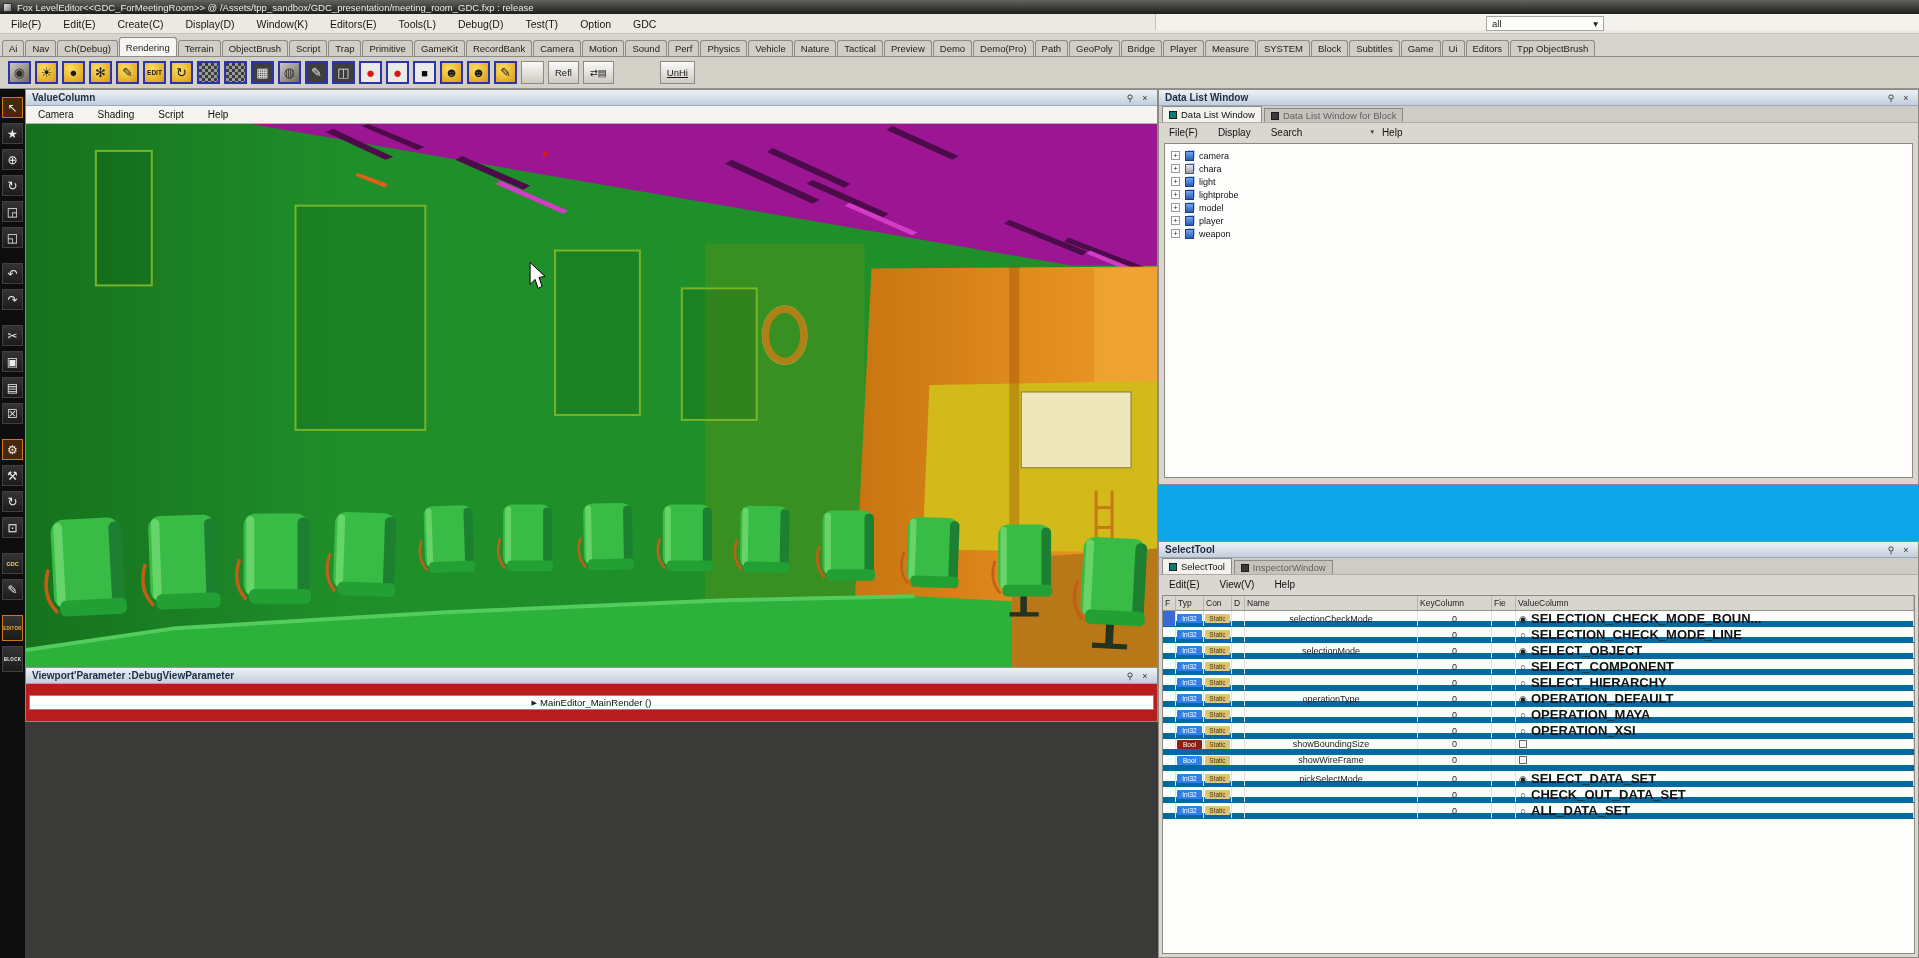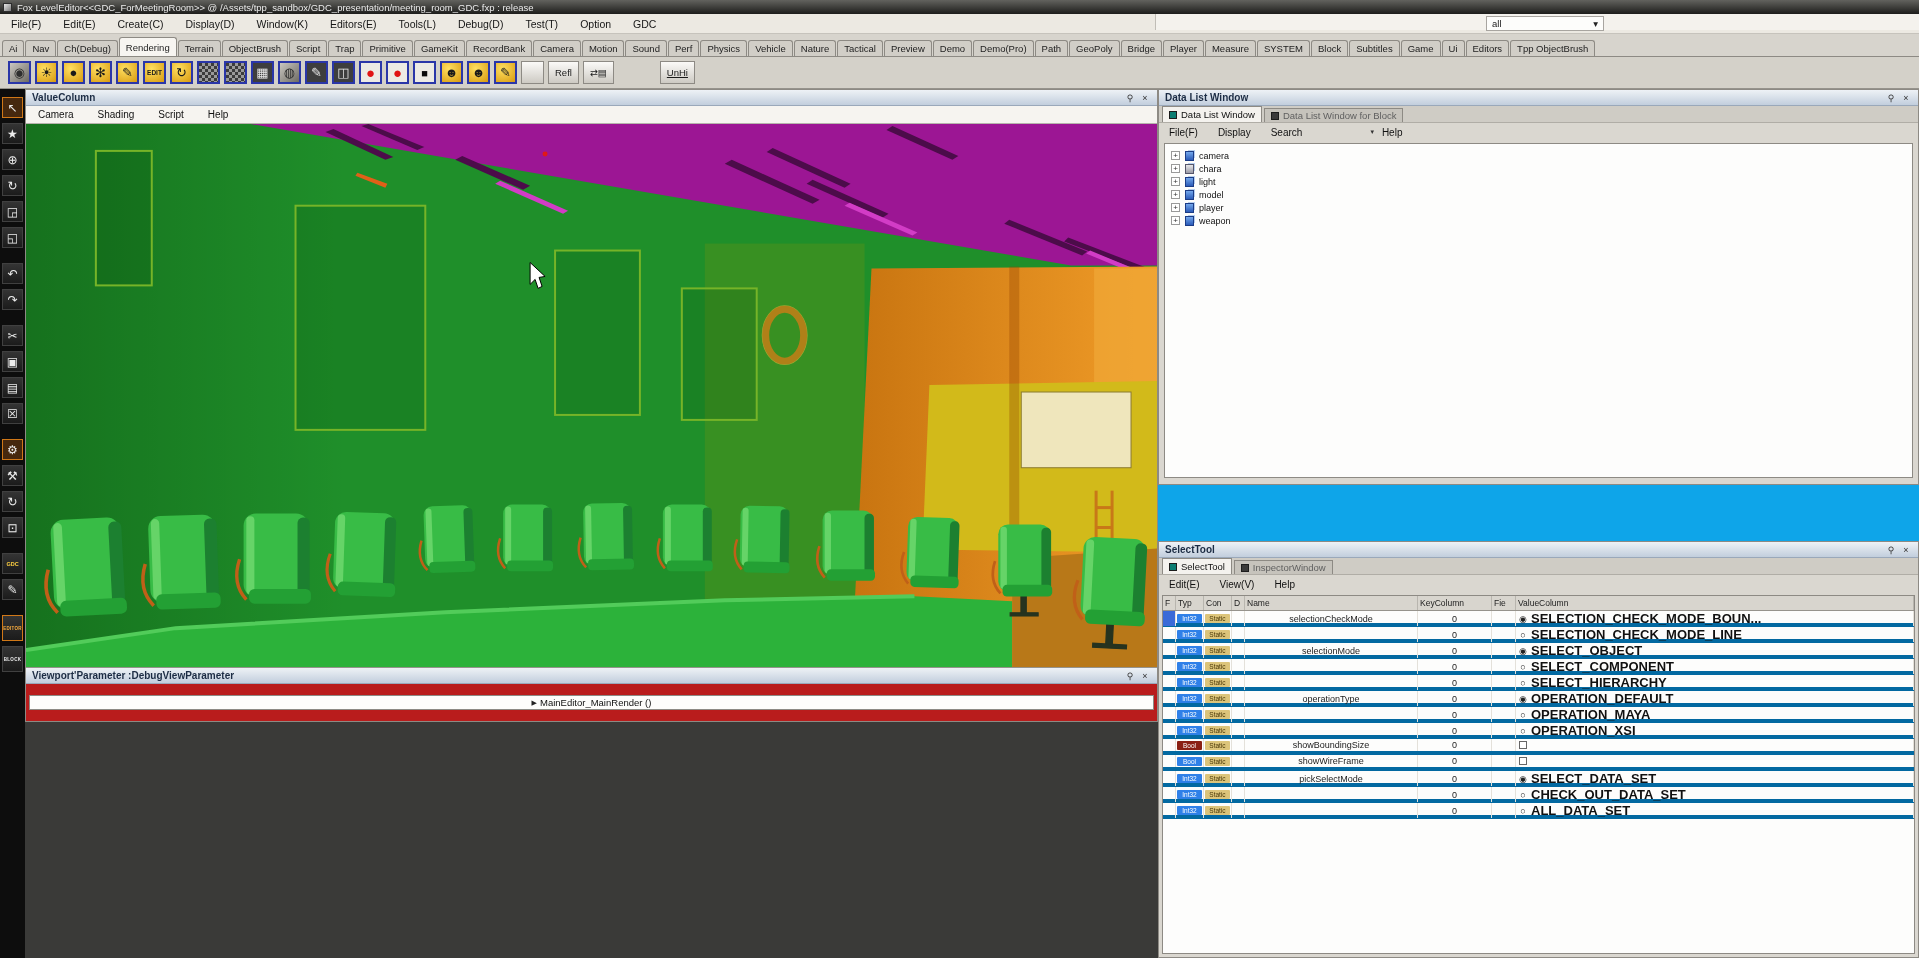--- a/index.html
+++ b/index.html
@@ -113,21 +113,21 @@
   .expander{width:9px;height:9px;border:1px solid #999;background:#fff;font-size:8px;line-height:7px;
     text-align:center;color:#333;margin-right:3px;flex:none;}
   .expander::before{content:"+";}
   .doc-icon{width:9px;height:10px;background:linear-gradient(#74a8ec,#2a5ab8);border:1px solid #1c3c86;
     box-shadow:2px -2px 0 -1px #b8d0f0;margin:0 5px 0 2px;flex:none;}
   .doc-icon.light{background:linear-gradient(#e8e8ea,#9a9aa6);border-color:#55556a;}
 
   .stable{flex:1;margin:2px 3px 3px;background:#fdfdfc;border:1px solid #8d8a84;
     overflow:hidden;font-size:9px;}
   .trow{display:grid;grid-template-columns:13px 28px 28px 13px 173px 74px 24px auto;height:16px;
-    border-bottom:4px solid #0369a1;align-items:stretch;}
+    border-bottom:6px solid #0369a1;align-items:stretch;}
   .trow>div{display:flex;align-items:center;border-right:1px solid #e4e1da;}
   .thead{background:#d8d5ce;border-bottom:1px solid #96938c;height:15px;font-size:8.5px;color:#222;}
   .thead>div{padding-left:2px;border-right:1px solid #b8b5ae;}
   .cF.sel{background:#3a6ad8;}
   .chip{margin:auto 1px;width:100%;text-align:center;font-size:6.5px;height:9px;line-height:9px;
     border-radius:1px;}
   .chip.c-int{background:#2f80e8;color:#fff;}
   .chip.c-static{background:#dcc47a;color:#4a3808;}
   .chip.c-bool{background:#8a2014;color:#fff;}
   .cName{justify-content:center;font-size:9px;color:#222;}
@@ -449,20 +449,25 @@
           <span class="doc-icon light"></span>
           <span>chara</span>
         </div>
 
         <div class="titem">
           <span class="expander"></span>
           <span class="doc-icon"></span>
           <span>light</span>
         </div>
 
+        <div class="titem">
+          <span class="expander"></span>
+          <span class="doc-icon"></span>
+          <span>lightprobe</span>
+        </div>
 
         <div class="titem">
           <span class="expander"></span>
           <span class="doc-icon"></span>
           <span>model</span>
         </div>
 
         <div class="titem">
           <span class="expander"></span>
           <span class="doc-icon"></span>

